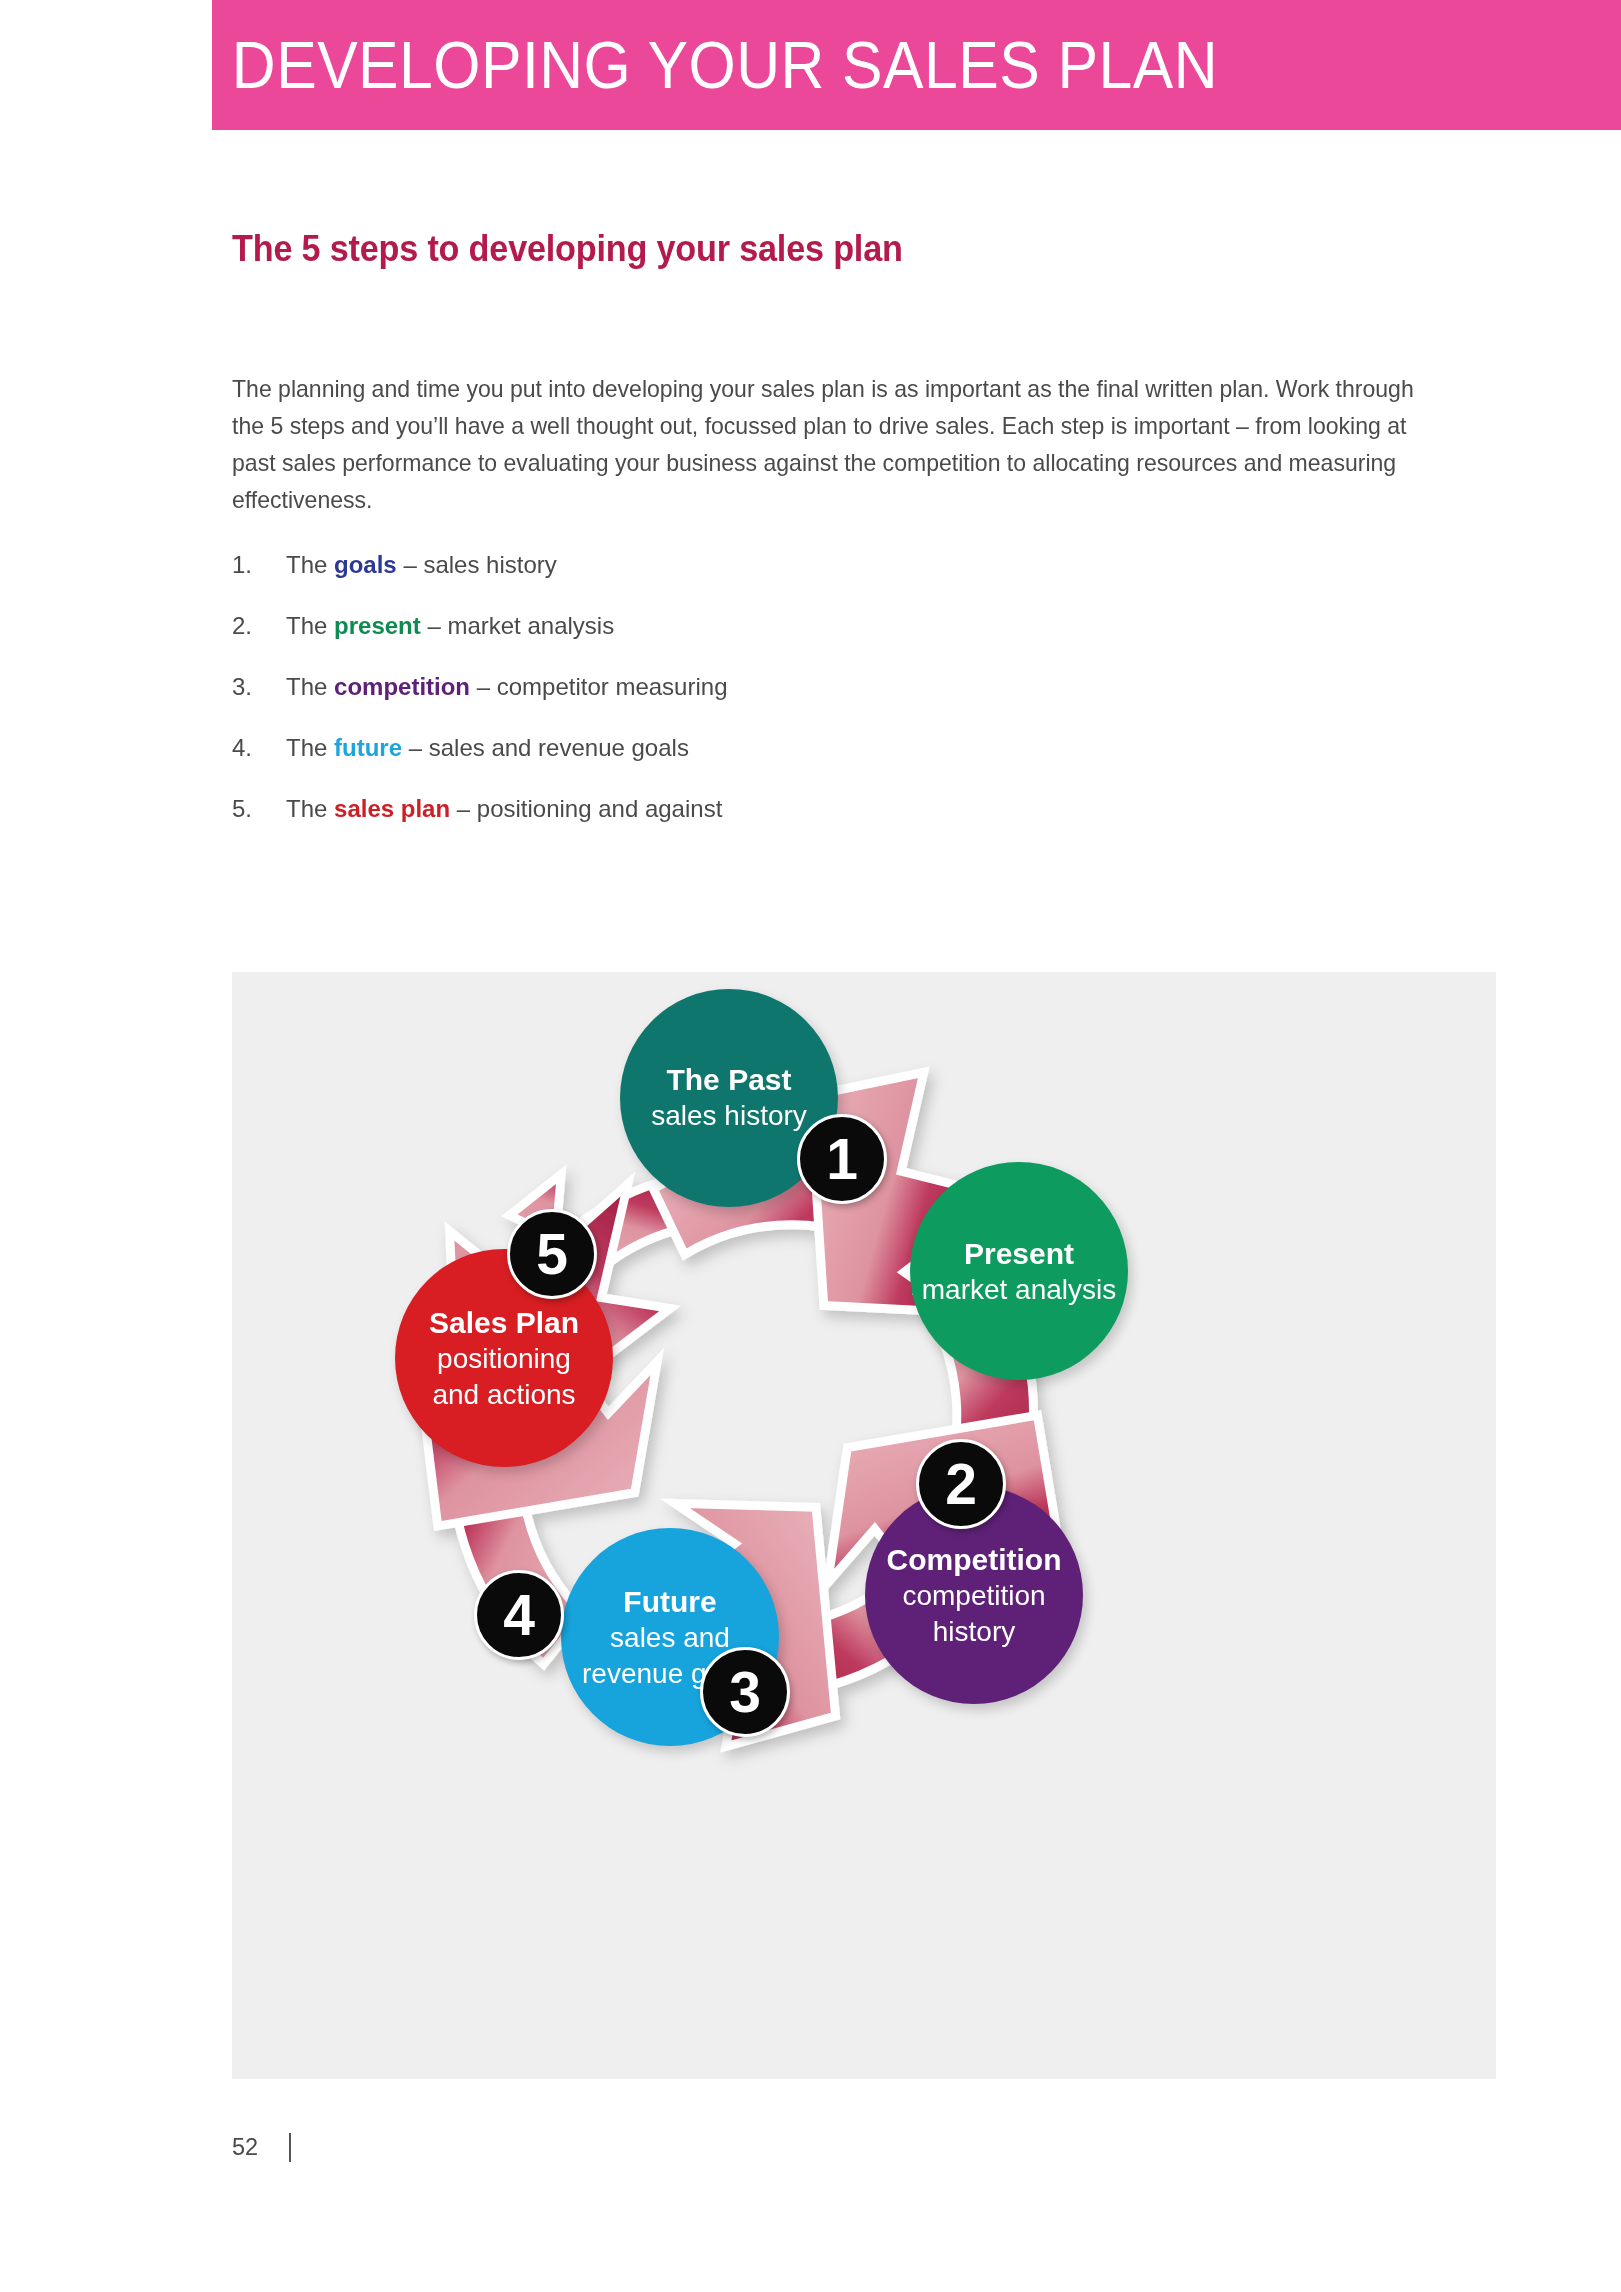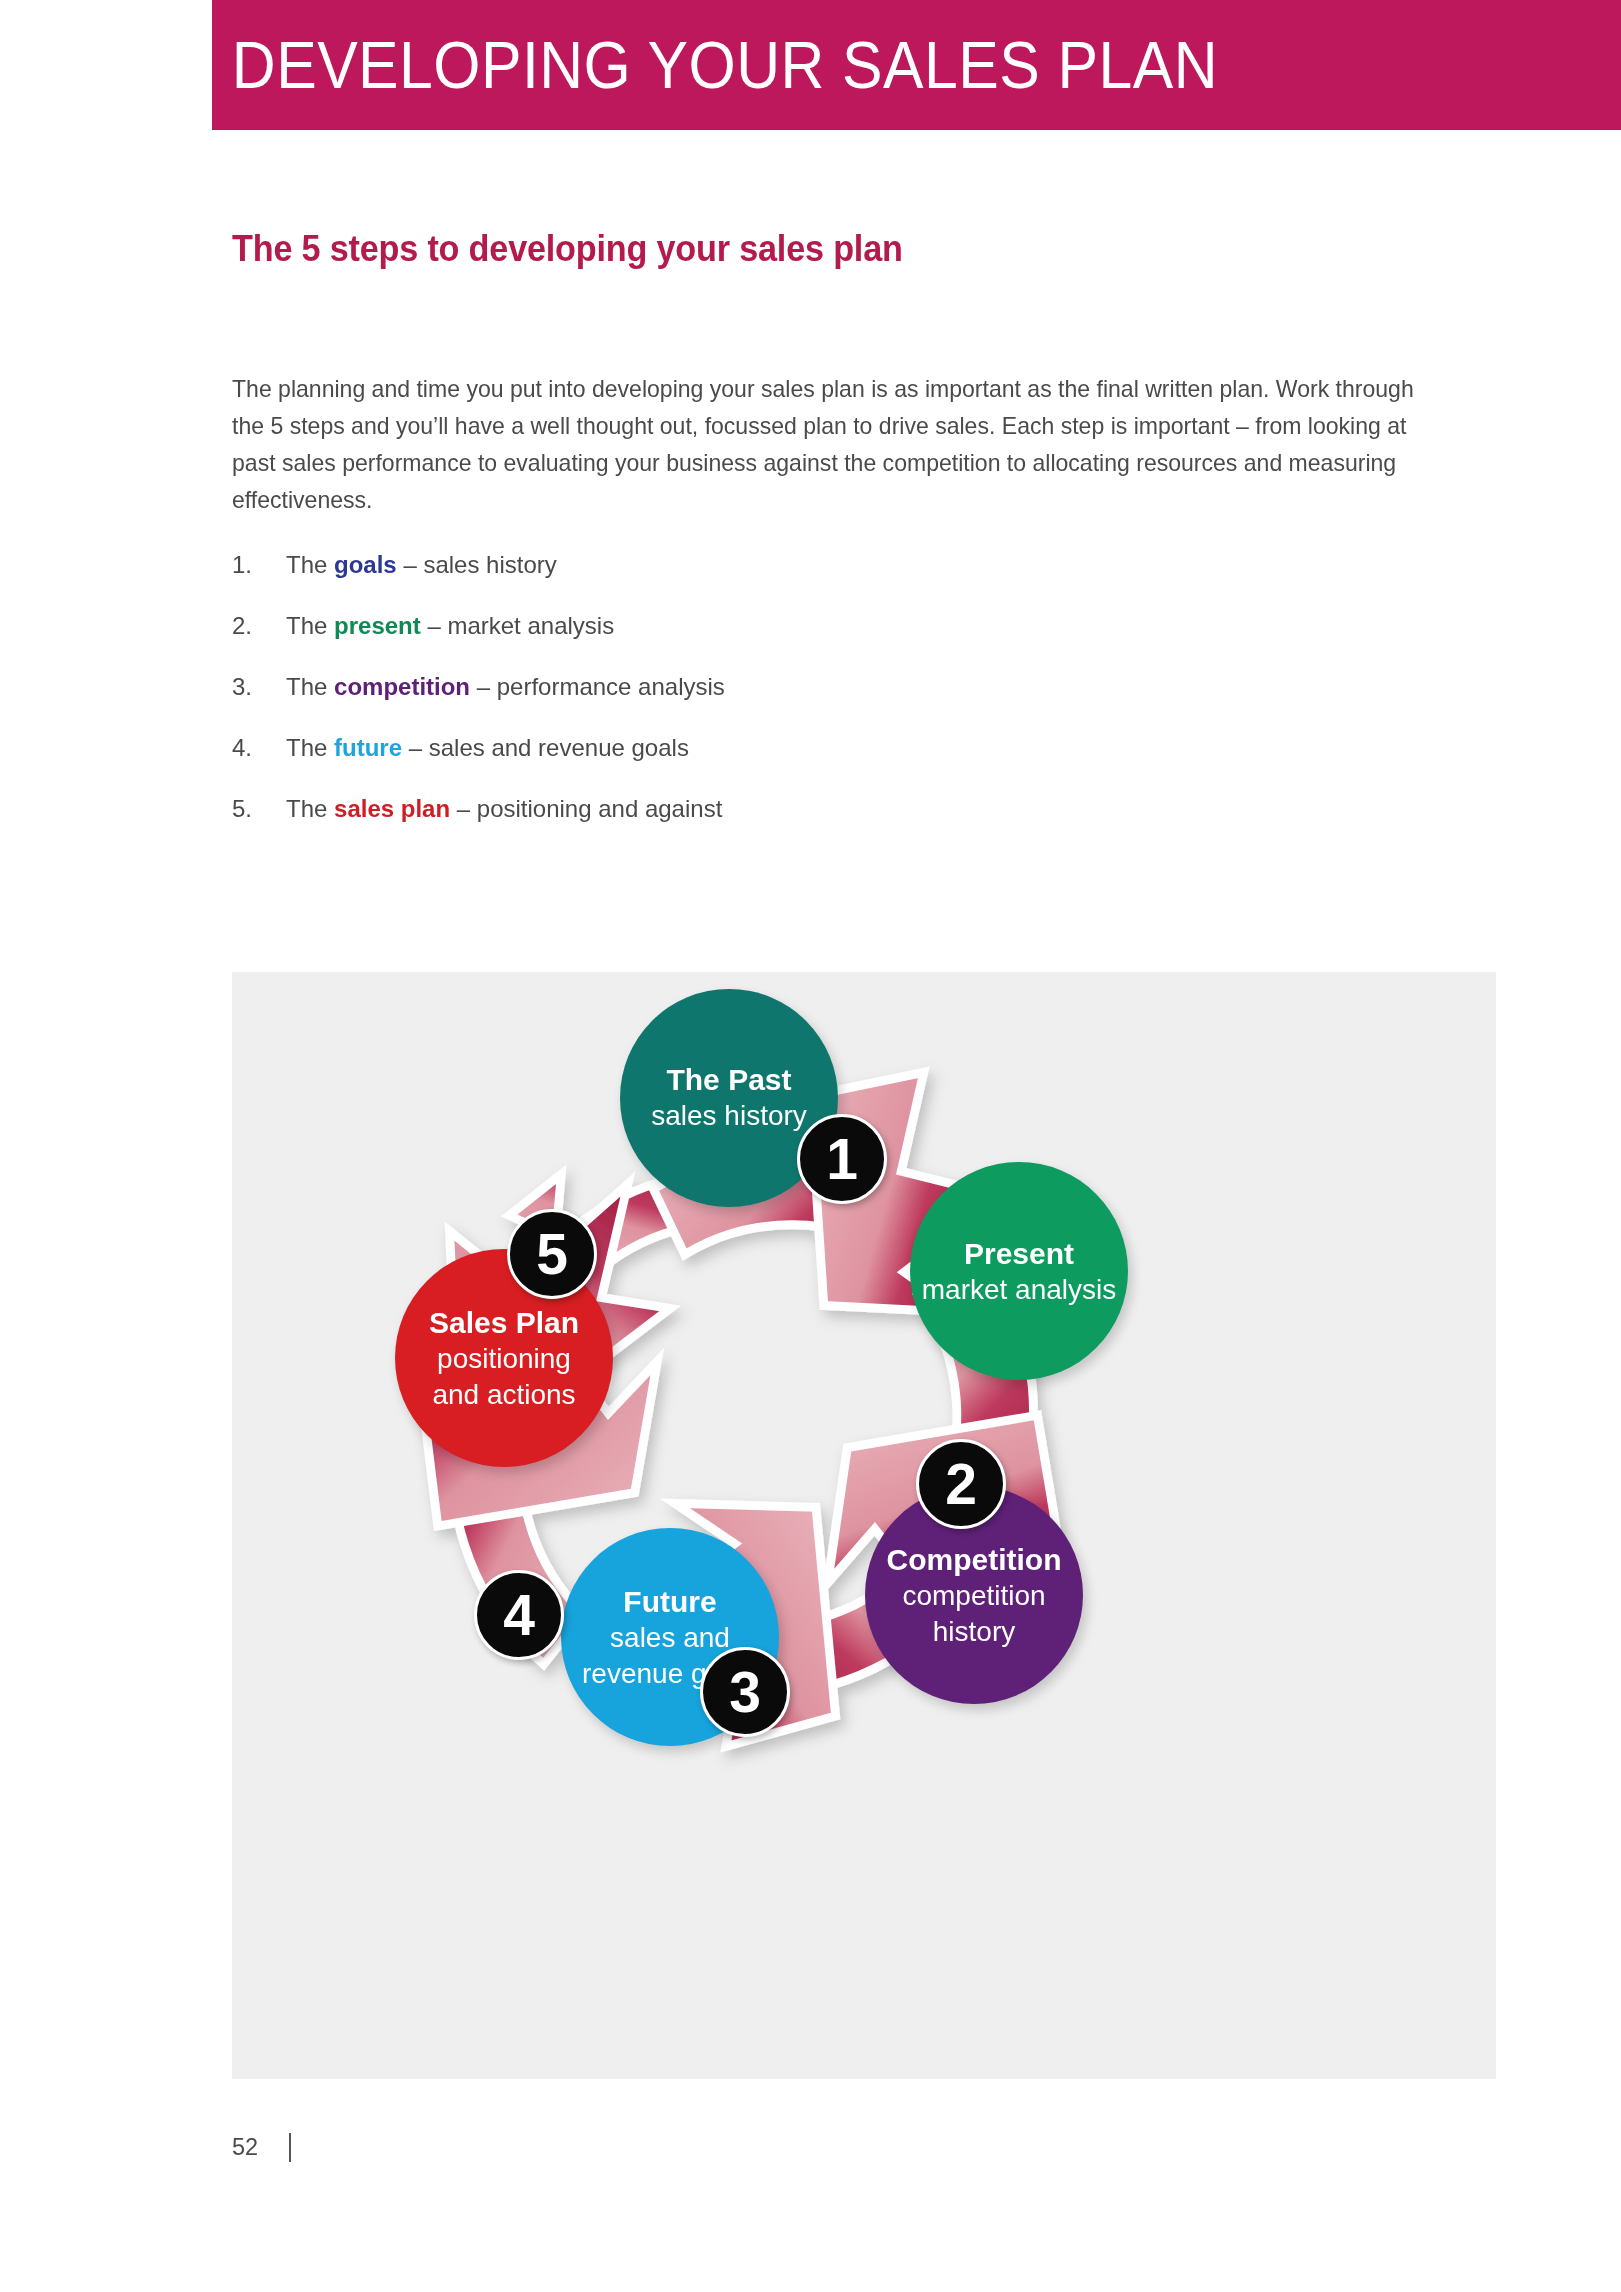--- a/index.html
+++ b/index.html
@@ -183,40 +183,40 @@
   #footer-rule {
     display: inline-block;
     width: 2px;
     height: 29px;
     background: #555555;
   }
 </style>
 </head>
 <body>
 
-<div id="header-banner" style="background: #be185d;">
+<div id="header-banner" style="background: #ec4899;">
   <div id="page-title" style="color: rgb(255, 255, 255);">DEVELOPING YOUR SALES PLAN</div>
 </div>
 
 <div id="section-heading" style="color: rgb(179, 27, 76);">The 5 steps to developing your sales plan</div>
 
 <div id="intro-paragraph">The planning and time you put into developing your sales plan is as important as the final written plan. Work through the 5 steps and you’ll have a well thought out, focussed plan to drive sales. Each step is important – from looking at past sales performance to evaluating your business against the competition to allocating resources and measuring effectiveness.</div>
 
 <ol id="steps-list">
   <li>
     <span class="num">1.</span>
     <span>The </span><span class="kw" style="color: rgb(43, 56, 148);">goals</span><span> – sales history</span>
   </li>
   <li>
     <span class="num">2.</span>
     <span>The </span><span class="kw" style="color: rgb(14, 138, 83);">present</span><span> – market analysis</span>
   </li>
   <li>
     <span class="num">3.</span>
-    <span>The </span><span class="kw" style="color: rgb(95, 33, 120);">competition</span><span> – performance analysis</span>
+    <span>The </span><span class="kw" style="color: rgb(95, 33, 120);">competition</span><span> – competitor measuring</span>
   </li>
   <li>
     <span class="num">4.</span>
     <span>The </span><span class="kw" style="color: rgb(28, 165, 222);">future</span><span> – sales and revenue goals</span>
   </li>
   <li>
     <span class="num">5.</span>
     <span>The </span><span class="kw" style="color: rgb(204, 32, 38);">sales plan</span><span> – positioning and against</span>
   </li>
 </ol>

